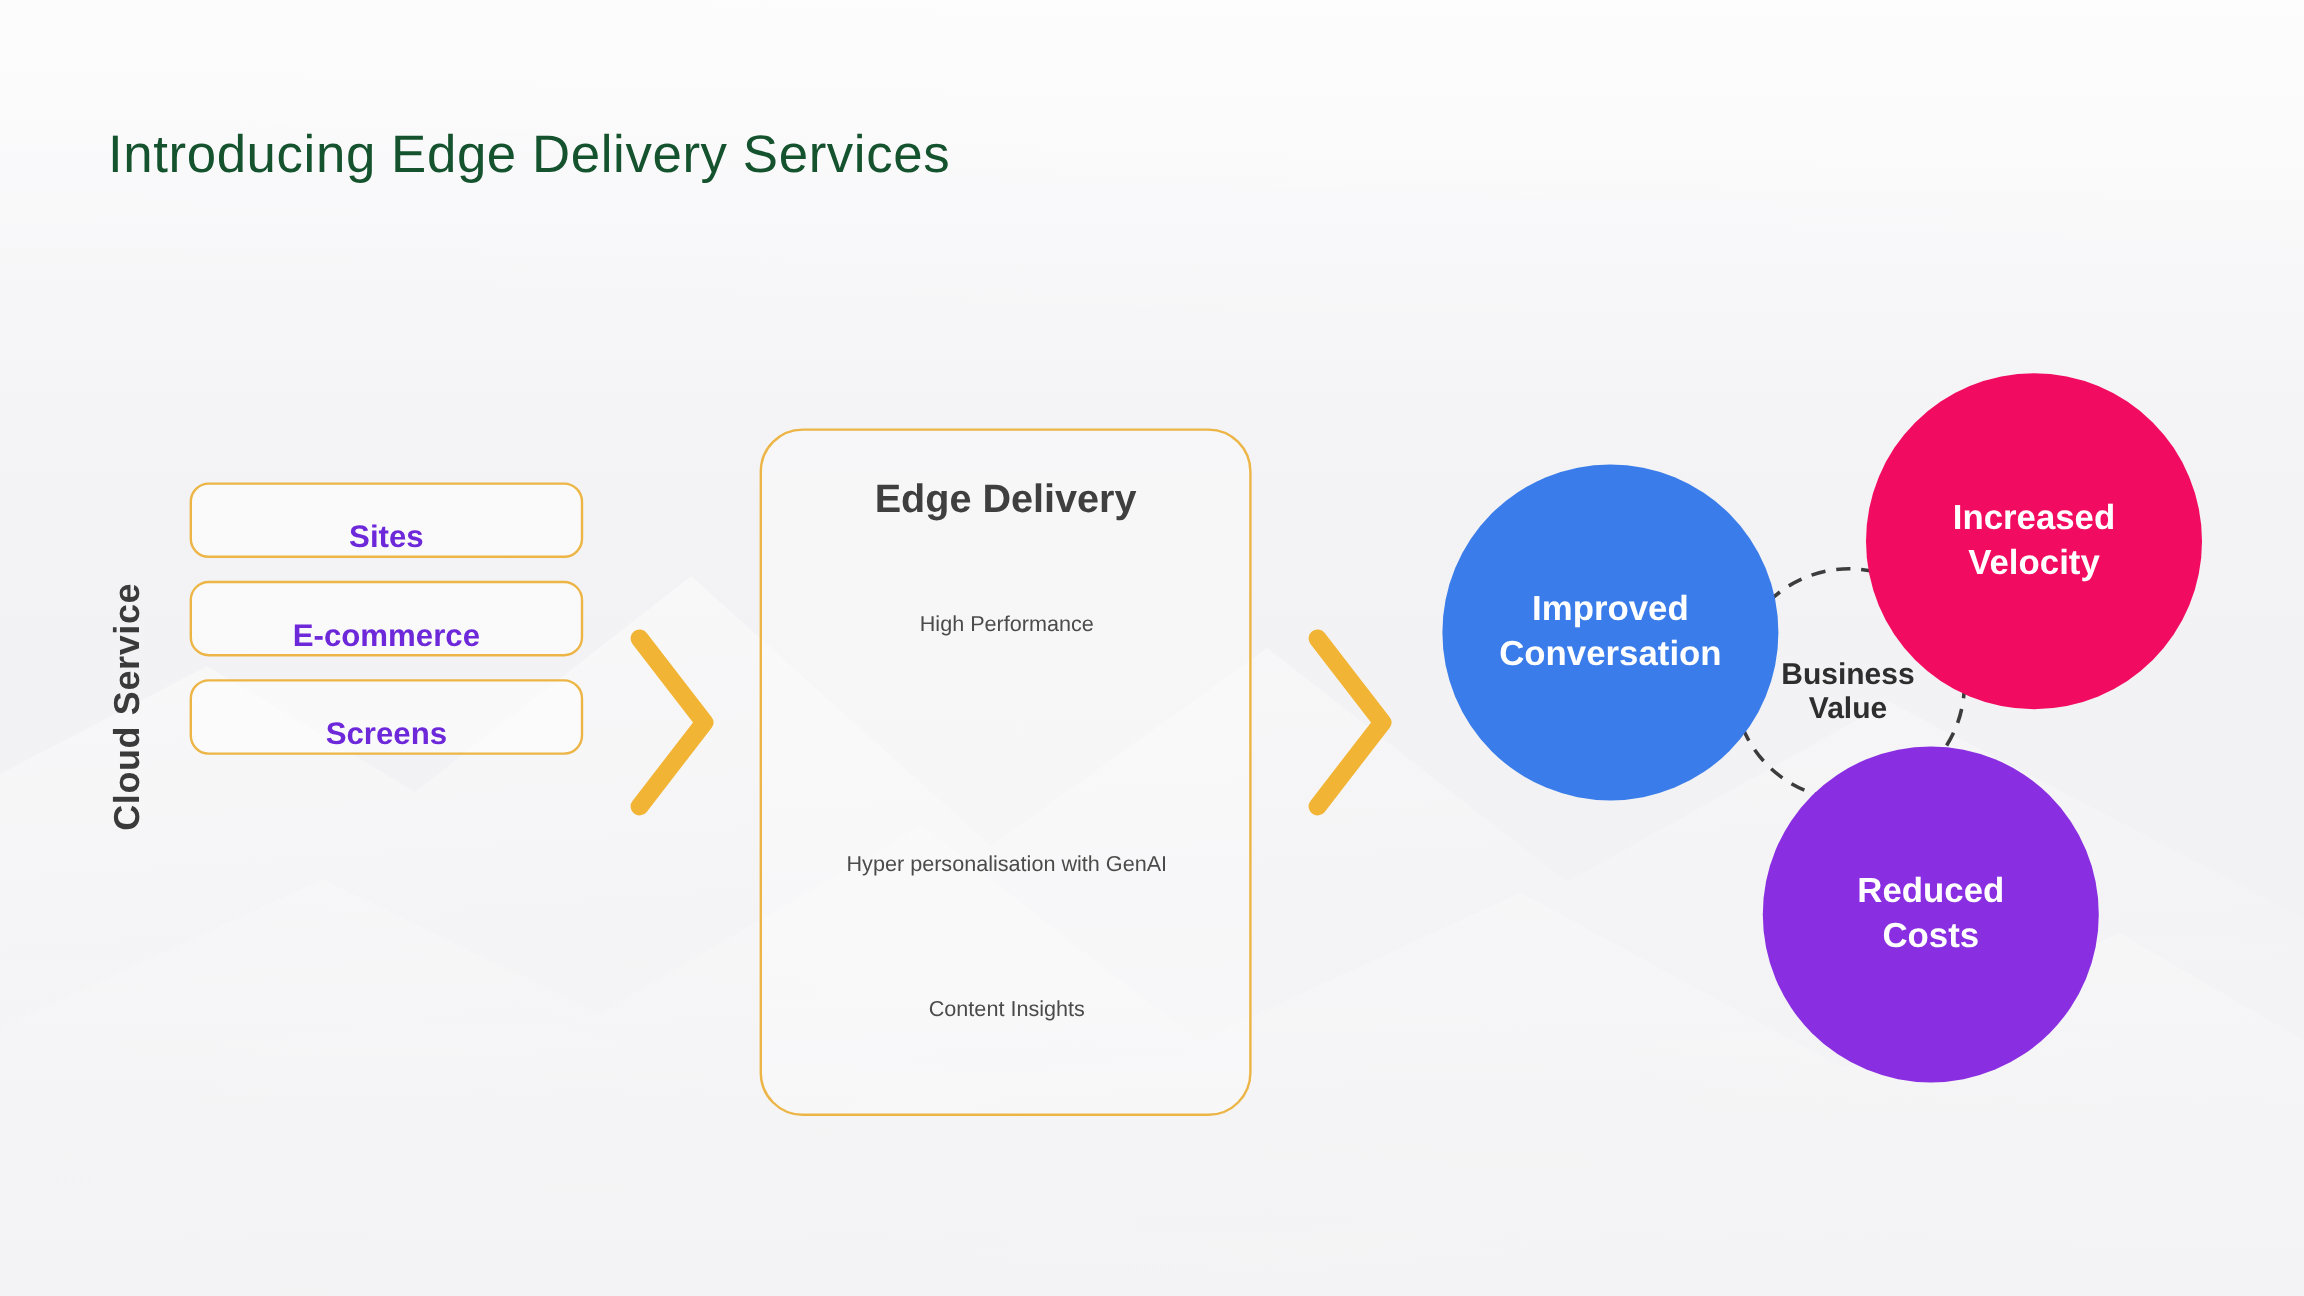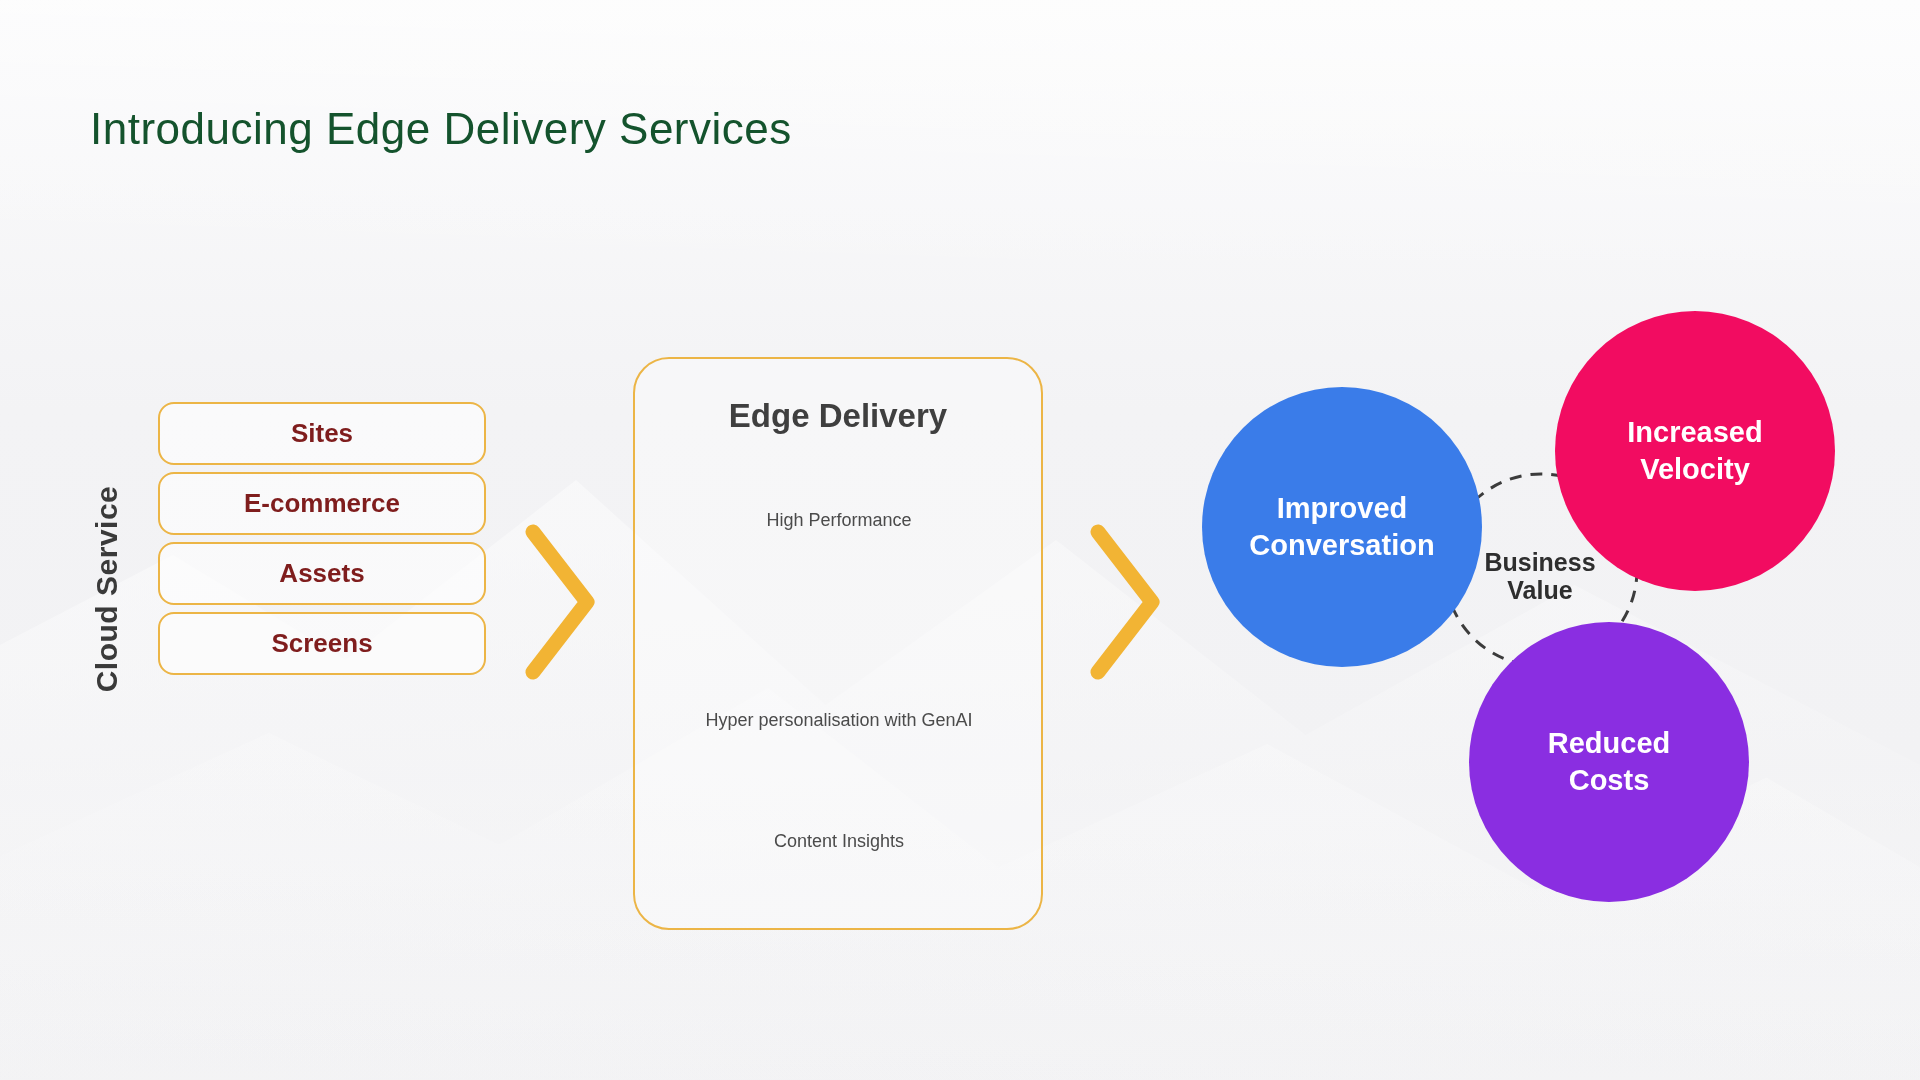--- a/index.html
+++ b/index.html
@@ -31,25 +31,25 @@
   }
 
   
   .cloud-label{
     position:absolute;left:-43px;top:572px;width:300px;
     transform:rotate(-90deg);transform-origin:center;
     text-align:center;font-size:30px;font-weight:700;color:#3a3a3a;letter-spacing:.5px;
   }
   .service-col{position:absolute;left:158px;top:402px;width:328px;}
   .service-box{
-    width:328px;height:63px;margin-bottom:7px;box-sizing:border-box;
+    width:328px;height:63px;margin-bottom:19px;box-sizing:border-box;
     border:2px solid #ecb546;border-radius:16px;
     background:rgba(255,255,255,.55);
-    display:flex;align-items:center;justify-content:center;
-    font-size:26px;font-weight:700;color:#7f1d1d;
+    display:flex;align-items:flex-end;justify-content:center;
+    font-size:26px;font-weight:700;color:#6d28d9;
   }
 
   
   .chevron{position:absolute;width:80px;height:156px;}
   .chevron.c1{left:520px;top:524px;}
   .chevron.c2{left:1085px;top:524px;}
 
   
   .edge-panel{
     position:absolute;left:633px;top:309px;width:410px;height:573px;box-sizing:border-box;
@@ -100,23 +100,20 @@
 <div class="cloud-label">Cloud Service</div>
 
 <div class="service-col">
   <div class="service-box">
     <span>Sites</span>
   </div>
   <div class="service-box">
     <span>E-commerce</span>
   </div>
   <div class="service-box">
-    <span>Assets</span>
-  </div>
-  <div class="service-box">
     <span>Screens</span>
   </div>
 </div>
 
 <svg class="chevron c1" viewBox="0 0 80 156">
   <polyline points="13,8 67,78 13,148" fill="none" stroke="#F2B434" stroke-width="15" stroke-linecap="round" stroke-linejoin="round"></polyline>
 </svg>
 <svg class="chevron c2" viewBox="0 0 80 156">
   <polyline points="13,8 67,78 13,148" fill="none" stroke="#F2B434" stroke-width="15" stroke-linecap="round" stroke-linejoin="round"></polyline>
 </svg>

